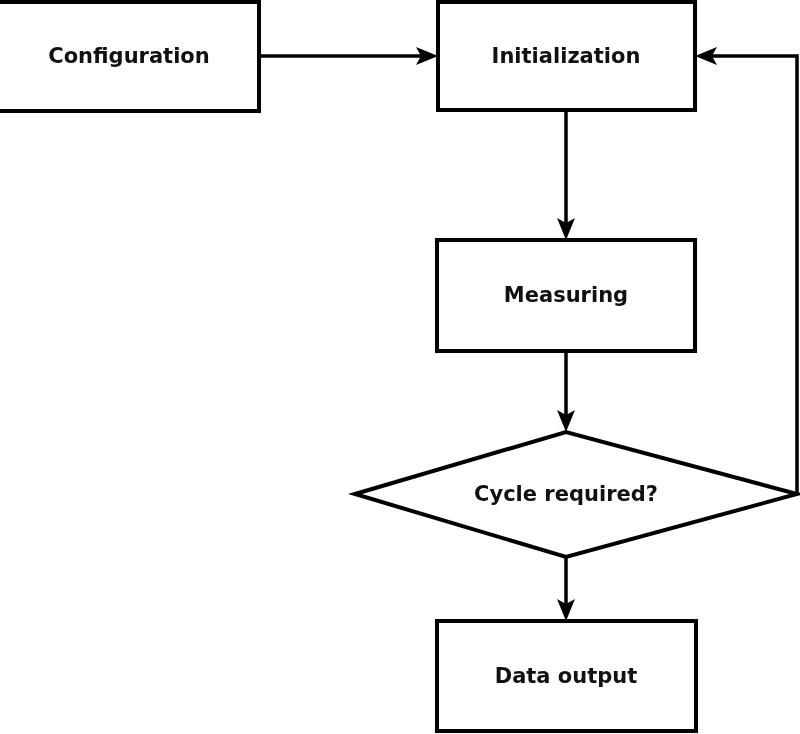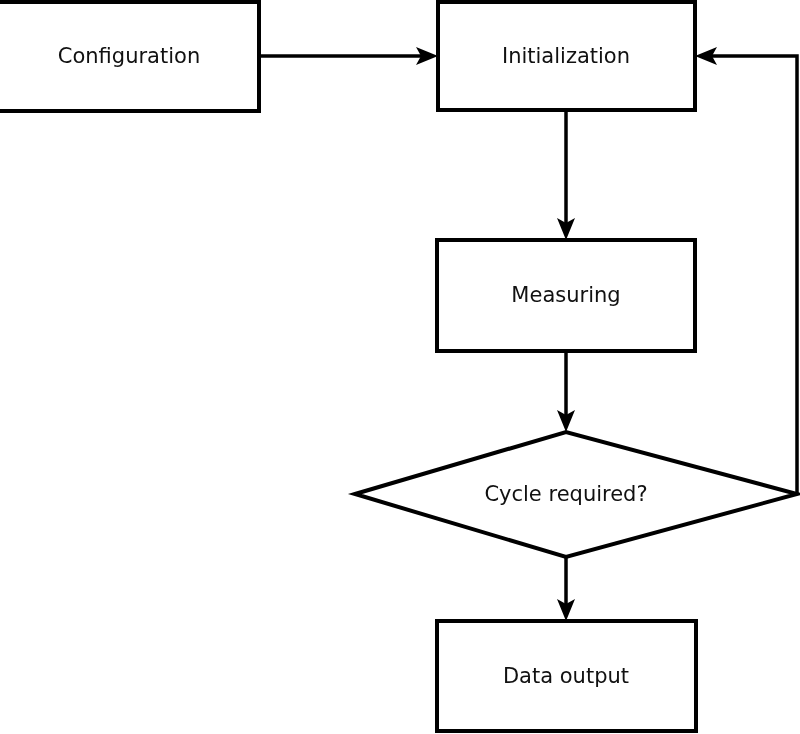--- a/index.html
+++ b/index.html
@@ -11,20 +11,21 @@
     font-family: "DejaVu Sans", sans-serif;
     width: 800px;
     height: 734px;
     overflow: hidden;
   }
   #flowchart-canvas {
     position: relative;
     width: 672px;
     height: 734px;
     background: #ffffff;
+    font-weight: bold;
   }
   #flow-svg {
     position: absolute;
     top: 0;
     left: 0;
     width: 800px;
     height: 734px;
   }
   .node-label {
     font-family: "DejaVu Sans", sans-serif;

